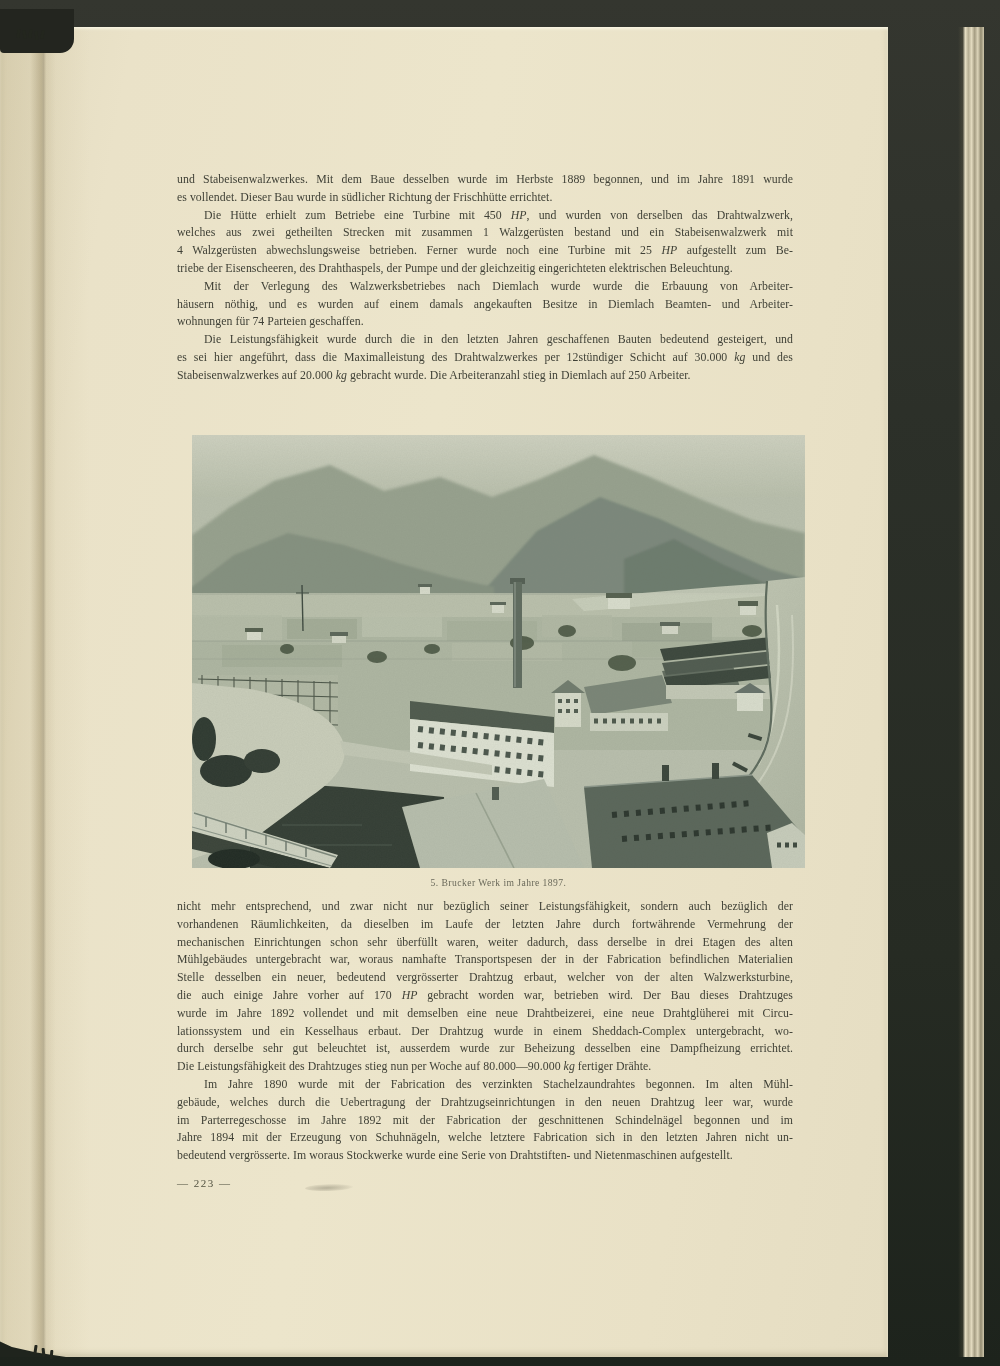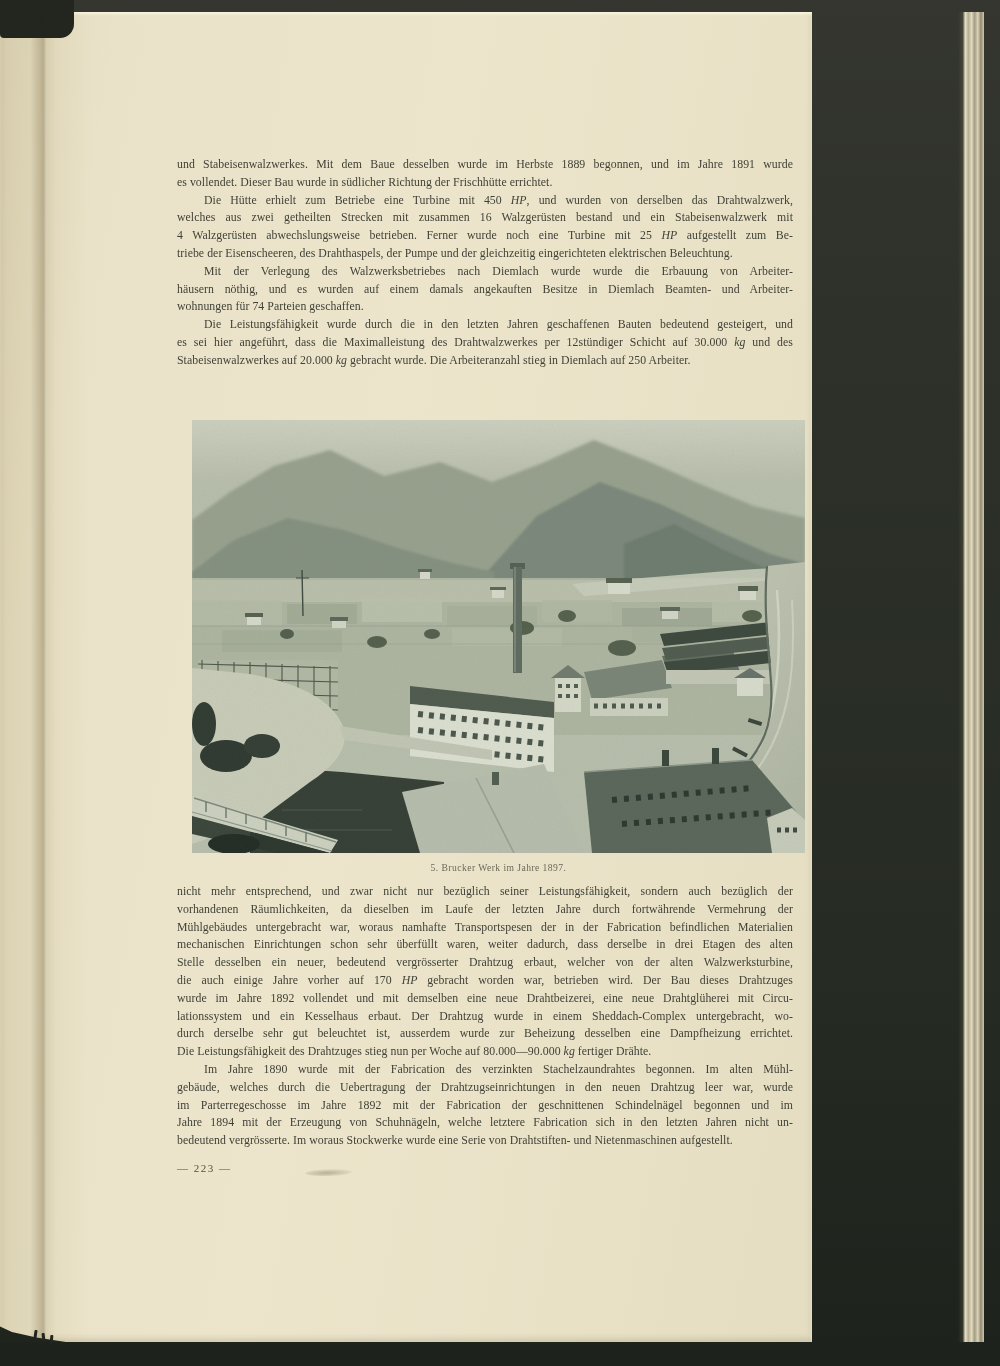--- a/index.html
+++ b/index.html
@@ -7,21 +7,21 @@
     width:1000px;height:1366px;position:relative;overflow:hidden;
     background:#2b2f28;
     font-family:"Liberation Serif","DejaVu Serif",serif;
   }
   
   .backdrop{
     position:absolute;inset:0;
     background:linear-gradient(180deg,#34362f 0%,#2c3029 30%,#262b23 70%,#1d231c 100%);
   }
   .page{
-    position:absolute;left:0;top:12px;width:812px;height:1330px;
+    position:absolute;left:0;top:27px;width:888px;height:1330px;
     background:linear-gradient(100deg,#e3dbc0 0%,#eae2c8 12%,#ece5cb 45%,#e9e1c6 78%,#e5ddc2 100%);
     box-shadow:inset 0 2px 3px rgba(255,252,235,.8), inset 0 -3px 6px rgba(120,110,75,.25);
   }
   
   .gutter{
     position:absolute;left:30px;top:0;width:26px;height:100%;
     background:linear-gradient(90deg,rgba(150,135,95,0) 0%,rgba(140,125,85,.38) 42%,rgba(90,78,48,.30) 52%,rgba(150,135,95,.12) 62%,rgba(150,135,95,0) 100%);
   }
   .gutter-soft{
     position:absolute;left:0;top:0;width:90px;height:100%;
@@ -100,21 +100,21 @@
     <div class="stitch" style="left:42px;top:1321px;transform:rotate(-6deg)"></div>
     <div class="stitch" style="left:50px;top:1323px;transform:rotate(5deg)"></div>
 
     <section class="text-block text-upper" style="top:144px">
         <div class="para">
           <div class="tline">und Stabeisenwalzwerkes.  Mit dem Baue desselben wurde im Herbste 1889 begonnen, und im Jahre 1891 wurde</div>
           <div class="tline flush">es vollendet.  Dieser Bau wurde in südlicher Richtung der Frischhütte errichtet.</div>
         </div>
         <div class="para indent">
           <div class="tline">Die Hütte erhielt zum Betriebe eine Turbine mit 450 <i>HP</i>, und wurden von derselben das Drahtwalzwerk,</div>
-          <div class="tline">welches aus zwei getheilten Strecken mit zusammen 16 Walzgerüsten bestand und ein Stabeisenwalzwerk mit</div>
+          <div class="tline">welches aus zwei getheilten Strecken mit zusammen 1 Walzgerüsten bestand und ein Stabeisenwalzwerk mit</div>
           <div class="tline">4 Walzgerüsten abwechslungsweise betrieben.  Ferner wurde noch eine Turbine mit 25 <i>HP</i> aufgestellt zum Be-</div>
           <div class="tline flush">triebe der Eisenscheeren, des Drahthaspels, der Pumpe und der gleichzeitig eingerichteten elektrischen Beleuchtung.</div>
         </div>
         <div class="para indent">
           <div class="tline">Mit der Verlegung des Walzwerksbetriebes nach Diemlach wurde wurde die Erbauung von Arbeiter-</div>
           <div class="tline">häusern nöthig, und es wurden auf einem damals angekauften Besitze in Diemlach Beamten- und Arbeiter-</div>
           <div class="tline flush">wohnungen für 74 Parteien geschaffen.</div>
         </div>
         <div class="para indent">
           <div class="tline">Die Leistungsfähigkeit wurde durch die in den letzten Jahren geschaffenen Bauten bedeutend gesteigert, und</div>
@@ -302,22 +302,22 @@
           <rect width="613" height="433" filter="url(#noise)" opacity="0.22"></rect>
         </svg>
       </div>
       <figcaption class="figcaption">5. Brucker Werk im Jahre 1897.</figcaption>
     </figure>
 
     <section class="text-block text-lower" style="top:871px">
         <div class="para">
           <div class="tline">nicht mehr entsprechend, und zwar nicht nur bezüglich seiner Leistungsfähigkeit, sondern auch bezüglich der</div>
           <div class="tline">vorhandenen Räumlichkeiten, da dieselben im Laufe der letzten Jahre durch fortwährende Vermehrung der</div>
+          <div class="tline">mechanischen Einrichtungen schon sehr überfüllt waren, weiter dadurch, dass derselbe in drei Etagen des alten</div>
           <div class="tline">Mühlgebäudes untergebracht war, woraus namhafte Transportspesen der in der Fabrication befindlichen Materialien</div>
-          <div class="tline">mechanischen Einrichtungen schon sehr überfüllt waren, weiter dadurch, dass derselbe in drei Etagen des alten</div>
           <div class="tline">Stelle desselben ein neuer, bedeutend vergrösserter Drahtzug erbaut, welcher von der alten Walzwerksturbine,</div>
           <div class="tline">die auch einige Jahre vorher auf 170 <i>HP</i> gebracht worden war, betrieben wird.  Der Bau dieses Drahtzuges</div>
           <div class="tline">wurde im Jahre 1892 vollendet und mit demselben eine neue Drahtbeizerei, eine neue Drahtglüherei mit Circu-</div>
           <div class="tline">lationssystem und ein Kesselhaus erbaut.  Der Drahtzug wurde in einem Sheddach-Complex untergebracht, wo-</div>
           <div class="tline">durch derselbe sehr gut beleuchtet ist, ausserdem wurde zur Beheizung desselben eine Dampfheizung errichtet.</div>
           <div class="tline flush">Die Leistungsfähigkeit des Drahtzuges stieg nun per Woche auf 80.000—90.000 <i>kg</i> fertiger Drähte.</div>
         </div>
         <div class="para indent">
           <div class="tline">Im Jahre 1890 wurde mit der Fabrication des verzinkten Stachelzaundrahtes begonnen.  Im alten Mühl-</div>
           <div class="tline">gebäude, welches durch die Uebertragung der Drahtzugseinrichtungen in den neuen Drahtzug leer war, wurde</div>

